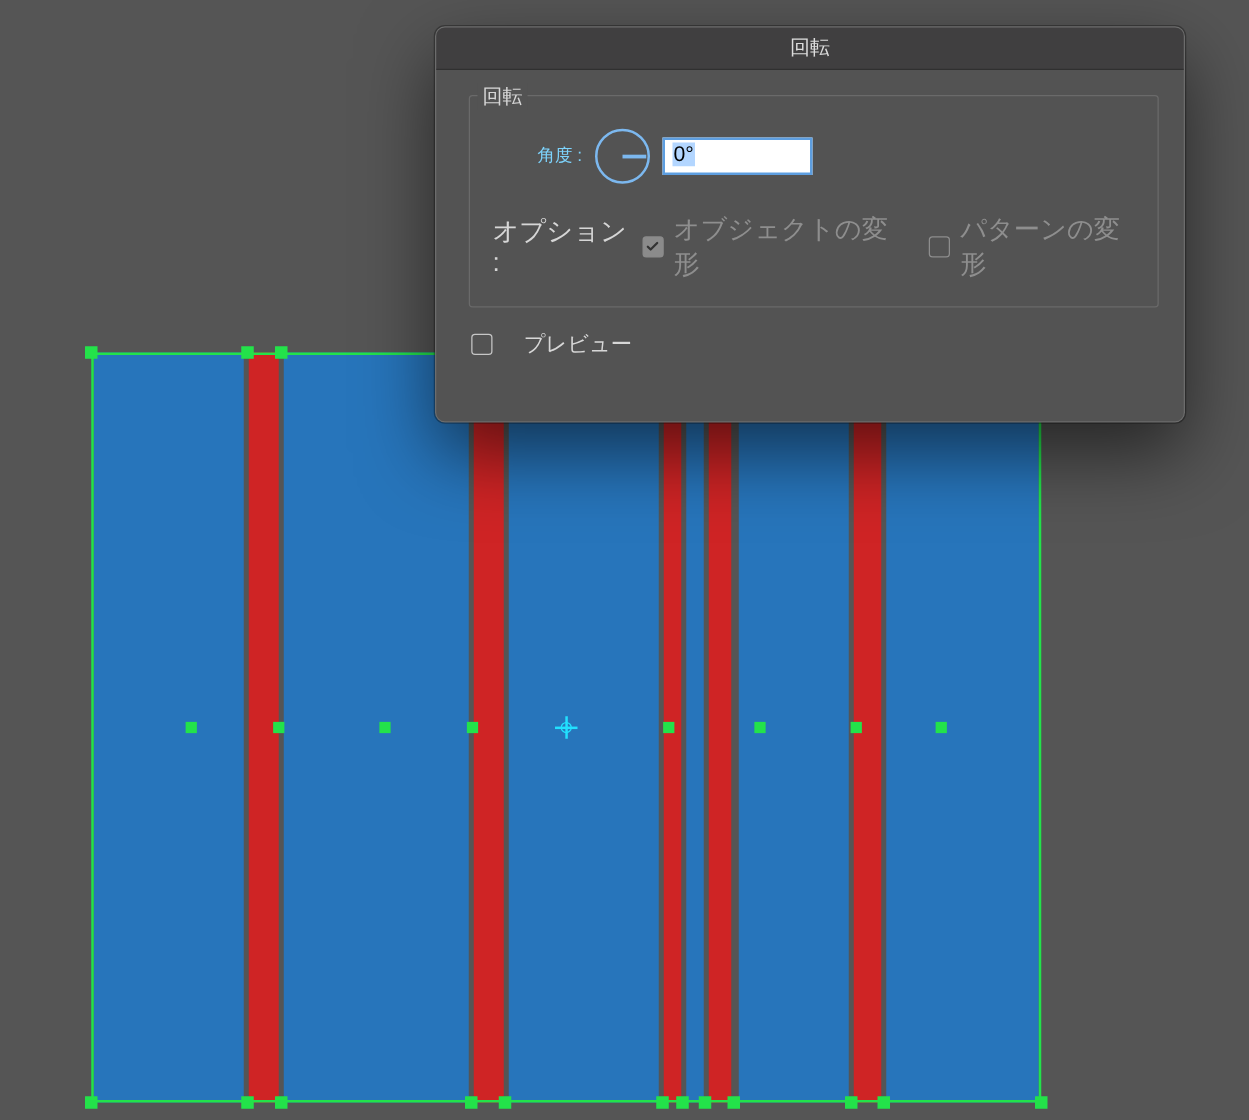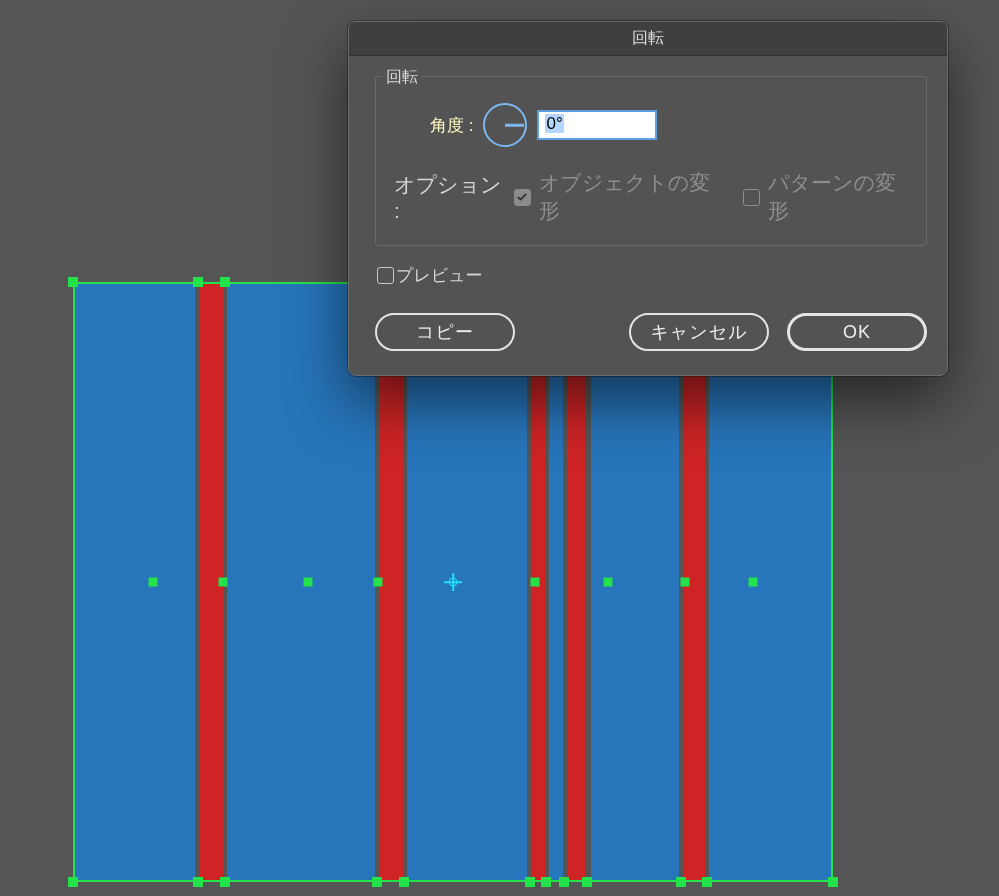--- a/index.html
+++ b/index.html
@@ -131,21 +131,21 @@
     color:#d7d7d7;
     font-size:16px;
   }
   .angle-row {
     display:flex;
     align-items:center;
     gap:10px;
     margin-left:36px;
     margin-bottom:22px;
   }
-  .angle-label { color:#fef9c3; font-size:17px;}
+  .angle-label { color:#7dd3fc; font-size:14px;}
   .angle-dial {
     width:44px; height:44px;
     border:2.5px solid #7cb8ef;
     border-radius:50%;
     position:relative;
     flex:0 0 auto;
   }
   .angle-dial::after {
     content:"";
     position:absolute;
@@ -192,21 +192,21 @@
     background:#8b8b8b;
     border-color:#8b8b8b;
     color:#3a3a3a;
   }
   .chk.checked svg { width:12px; height:12px; display:block;}
   .chk:not(.checked) svg { display:none;}
 
   .preview-row {
     display:flex;
     align-items:center;
-    gap:2px;
+    gap:25px;
     margin:4px 0 26px 2px;
     color:#d7d7d7;
     font-size:17px;
   }
   .preview-row .chk { border-color:#c6c6c6;}
 
   .button-row {
     display:flex;
     gap:18px;
     align-items:center;
@@ -315,20 +315,14 @@
       </div>
     </div>
 
     <div class="preview-row">
       <span class="chk">
         
       </span>
       <span>プレビュー</span>
     </div>
 
-    <div class="button-row">
-      <div class="btn">コピー</div>
-      <div class="spacer"></div>
-      <div class="btn">キャンセル</div>
-      <div class="btn primary">OK</div>
-    </div>
   </div>
 </div>
 
 </body></html>

